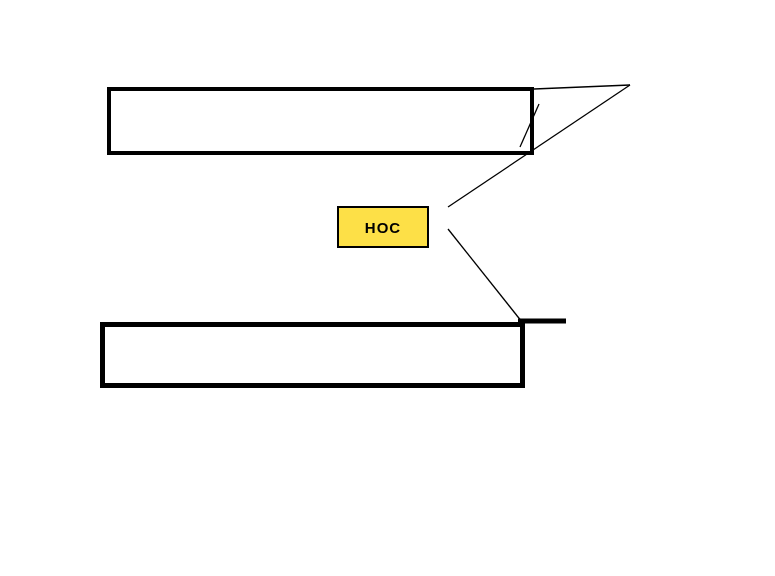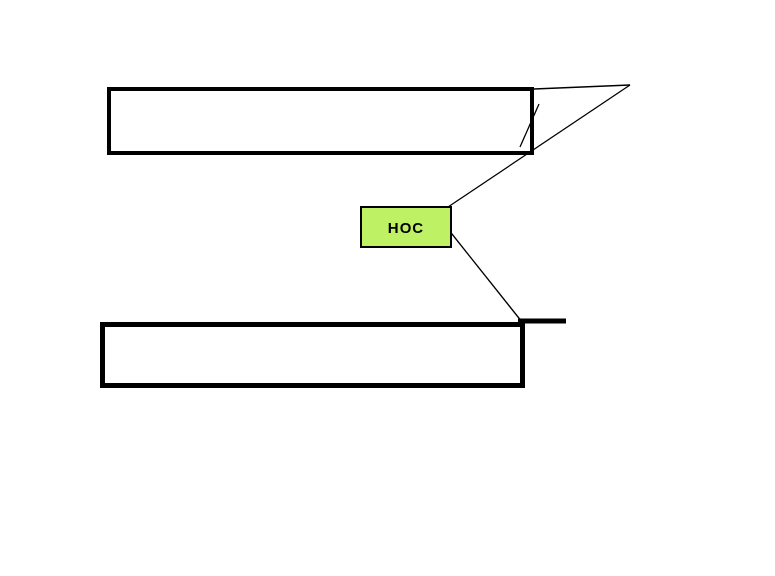--- a/index.html
+++ b/index.html
@@ -15,27 +15,27 @@
     overflow: hidden;
     font-family: "Liberation Sans", sans-serif;
   }
   .lines-layer {
     position: absolute;
     left: 0;
     top: 0;
   }
   .callout-box {
     position: absolute;
-    left: 360px;
+    left: 337px;
     top: 206px;
     width: 92px;
     height: 42px;
     box-sizing: border-box;
     border: 2px solid #000000;
-    background: #bef264;
+    background: #fde047;
     display: flex;
     align-items: center;
     justify-content: center;
   }
   .callout-label {
     font-weight: bold;
     font-size: 15px;
     letter-spacing: 1px;
     color: #000000;
   }

